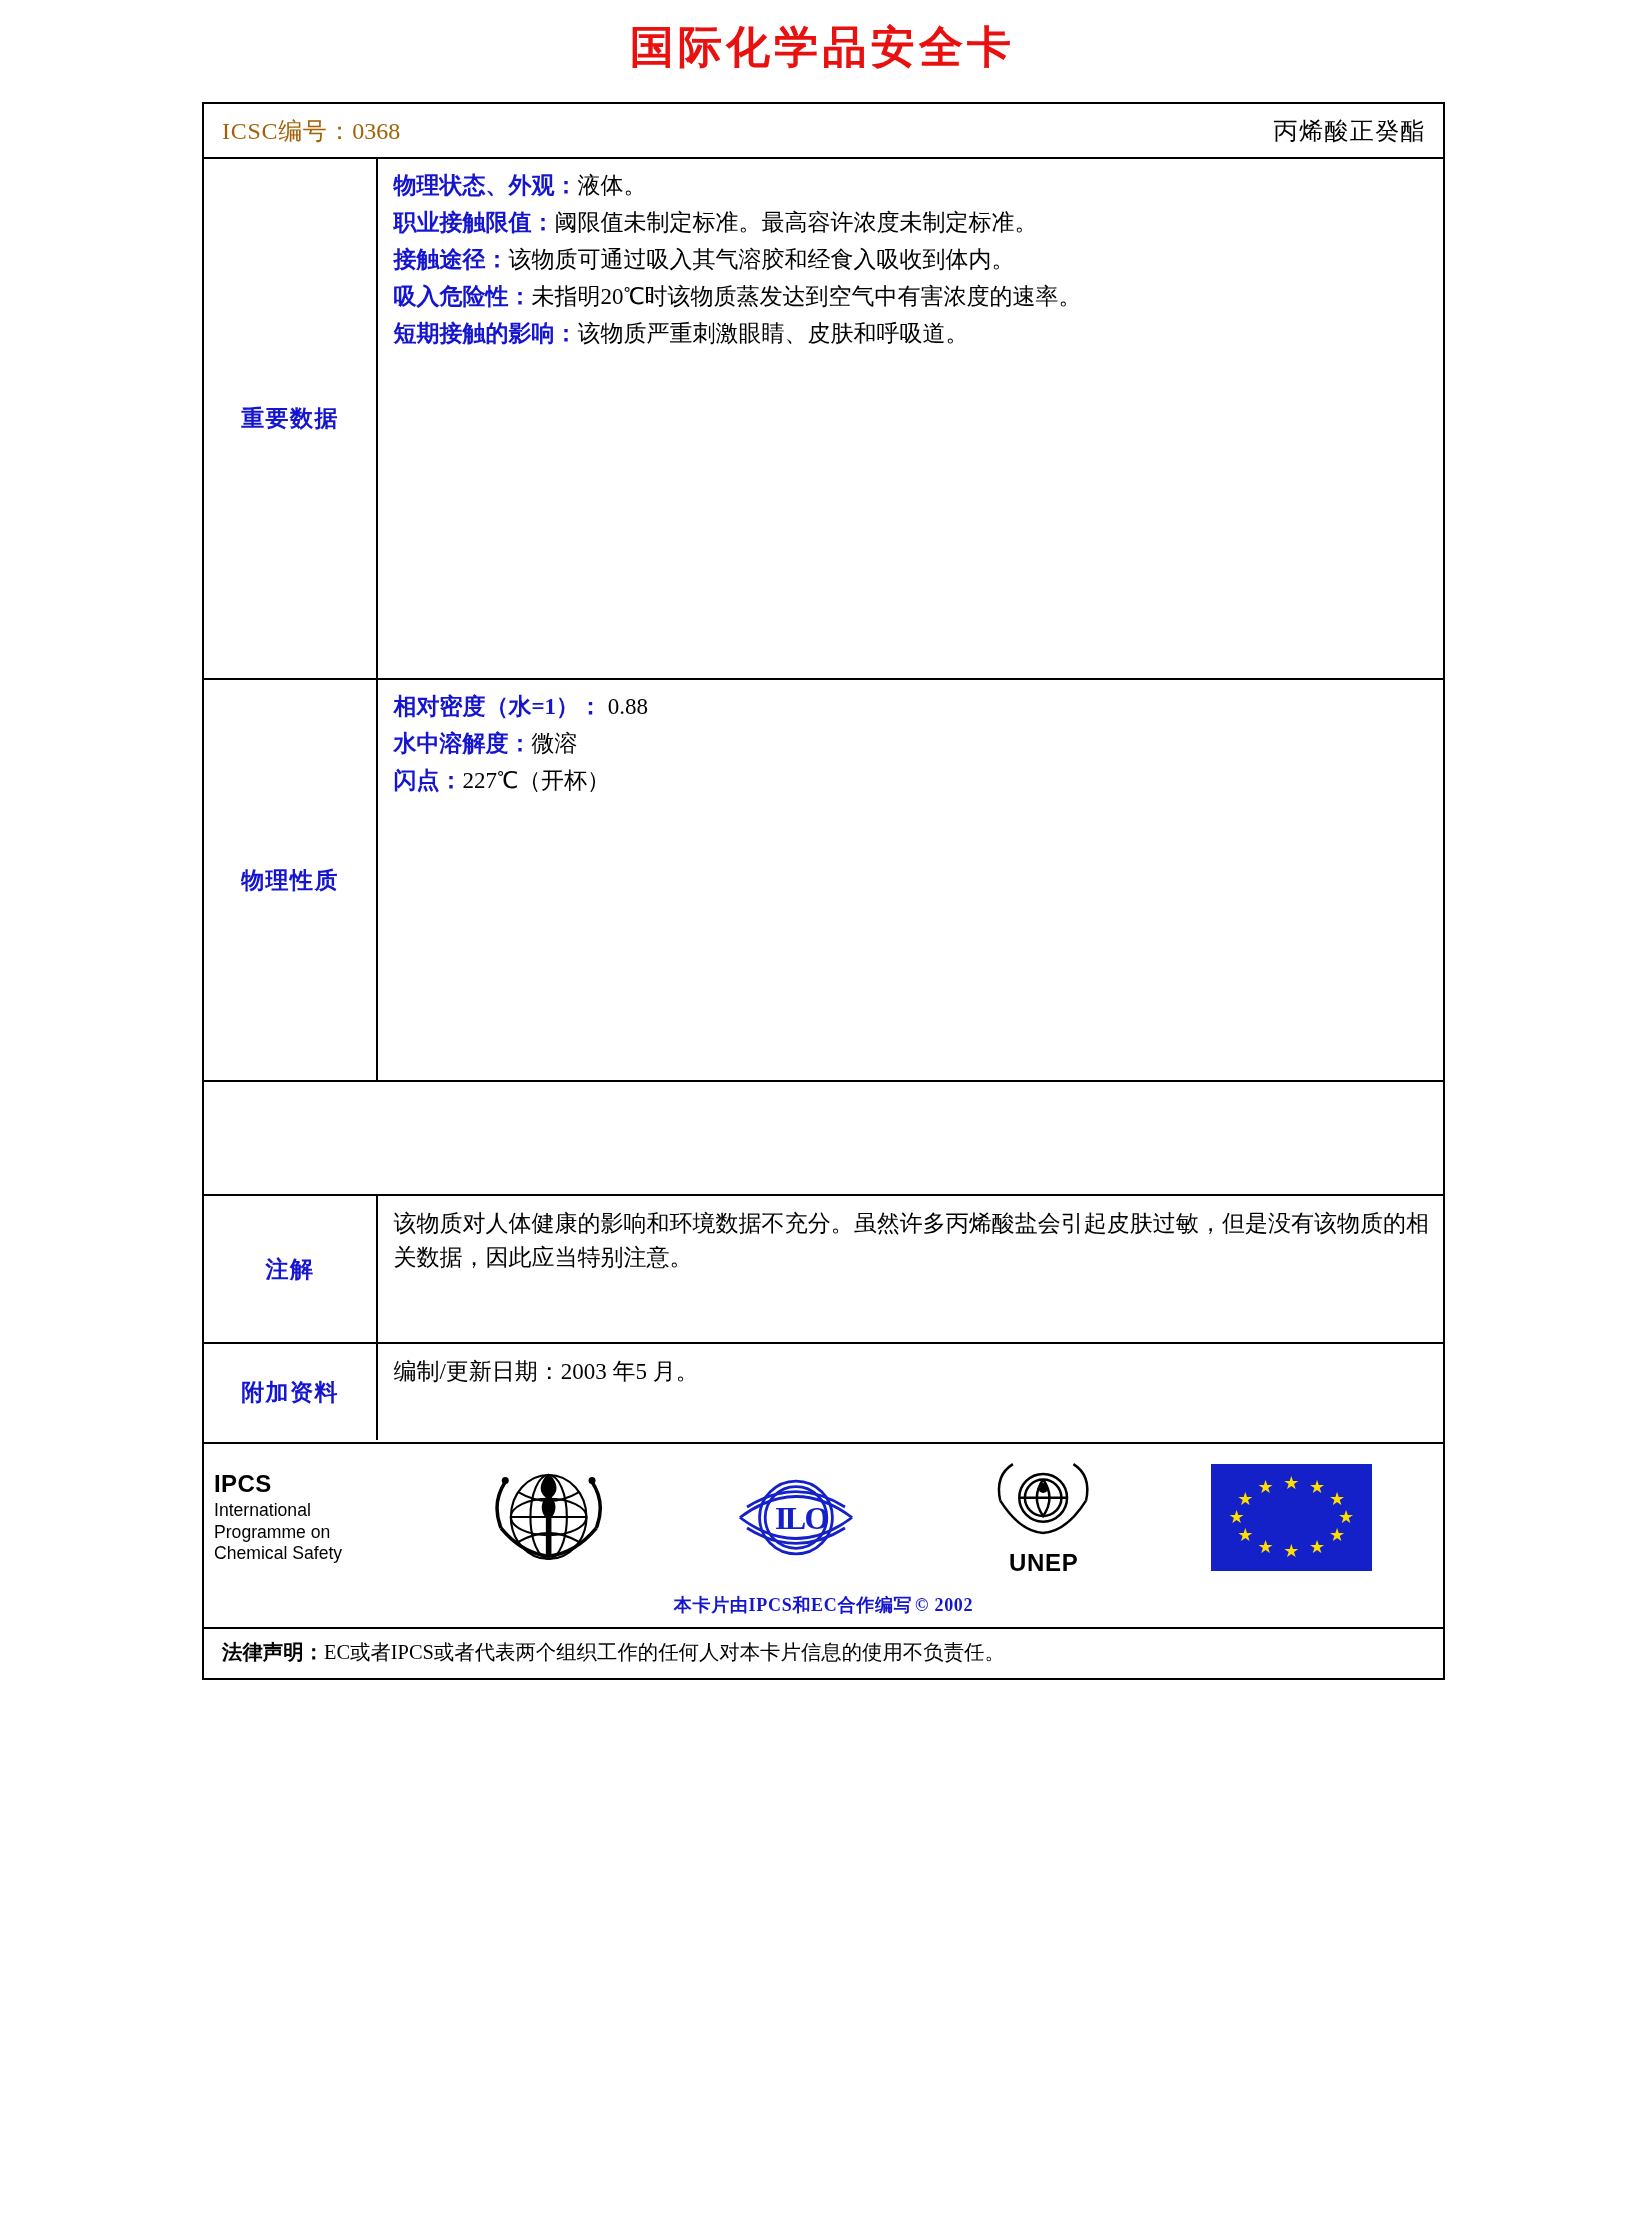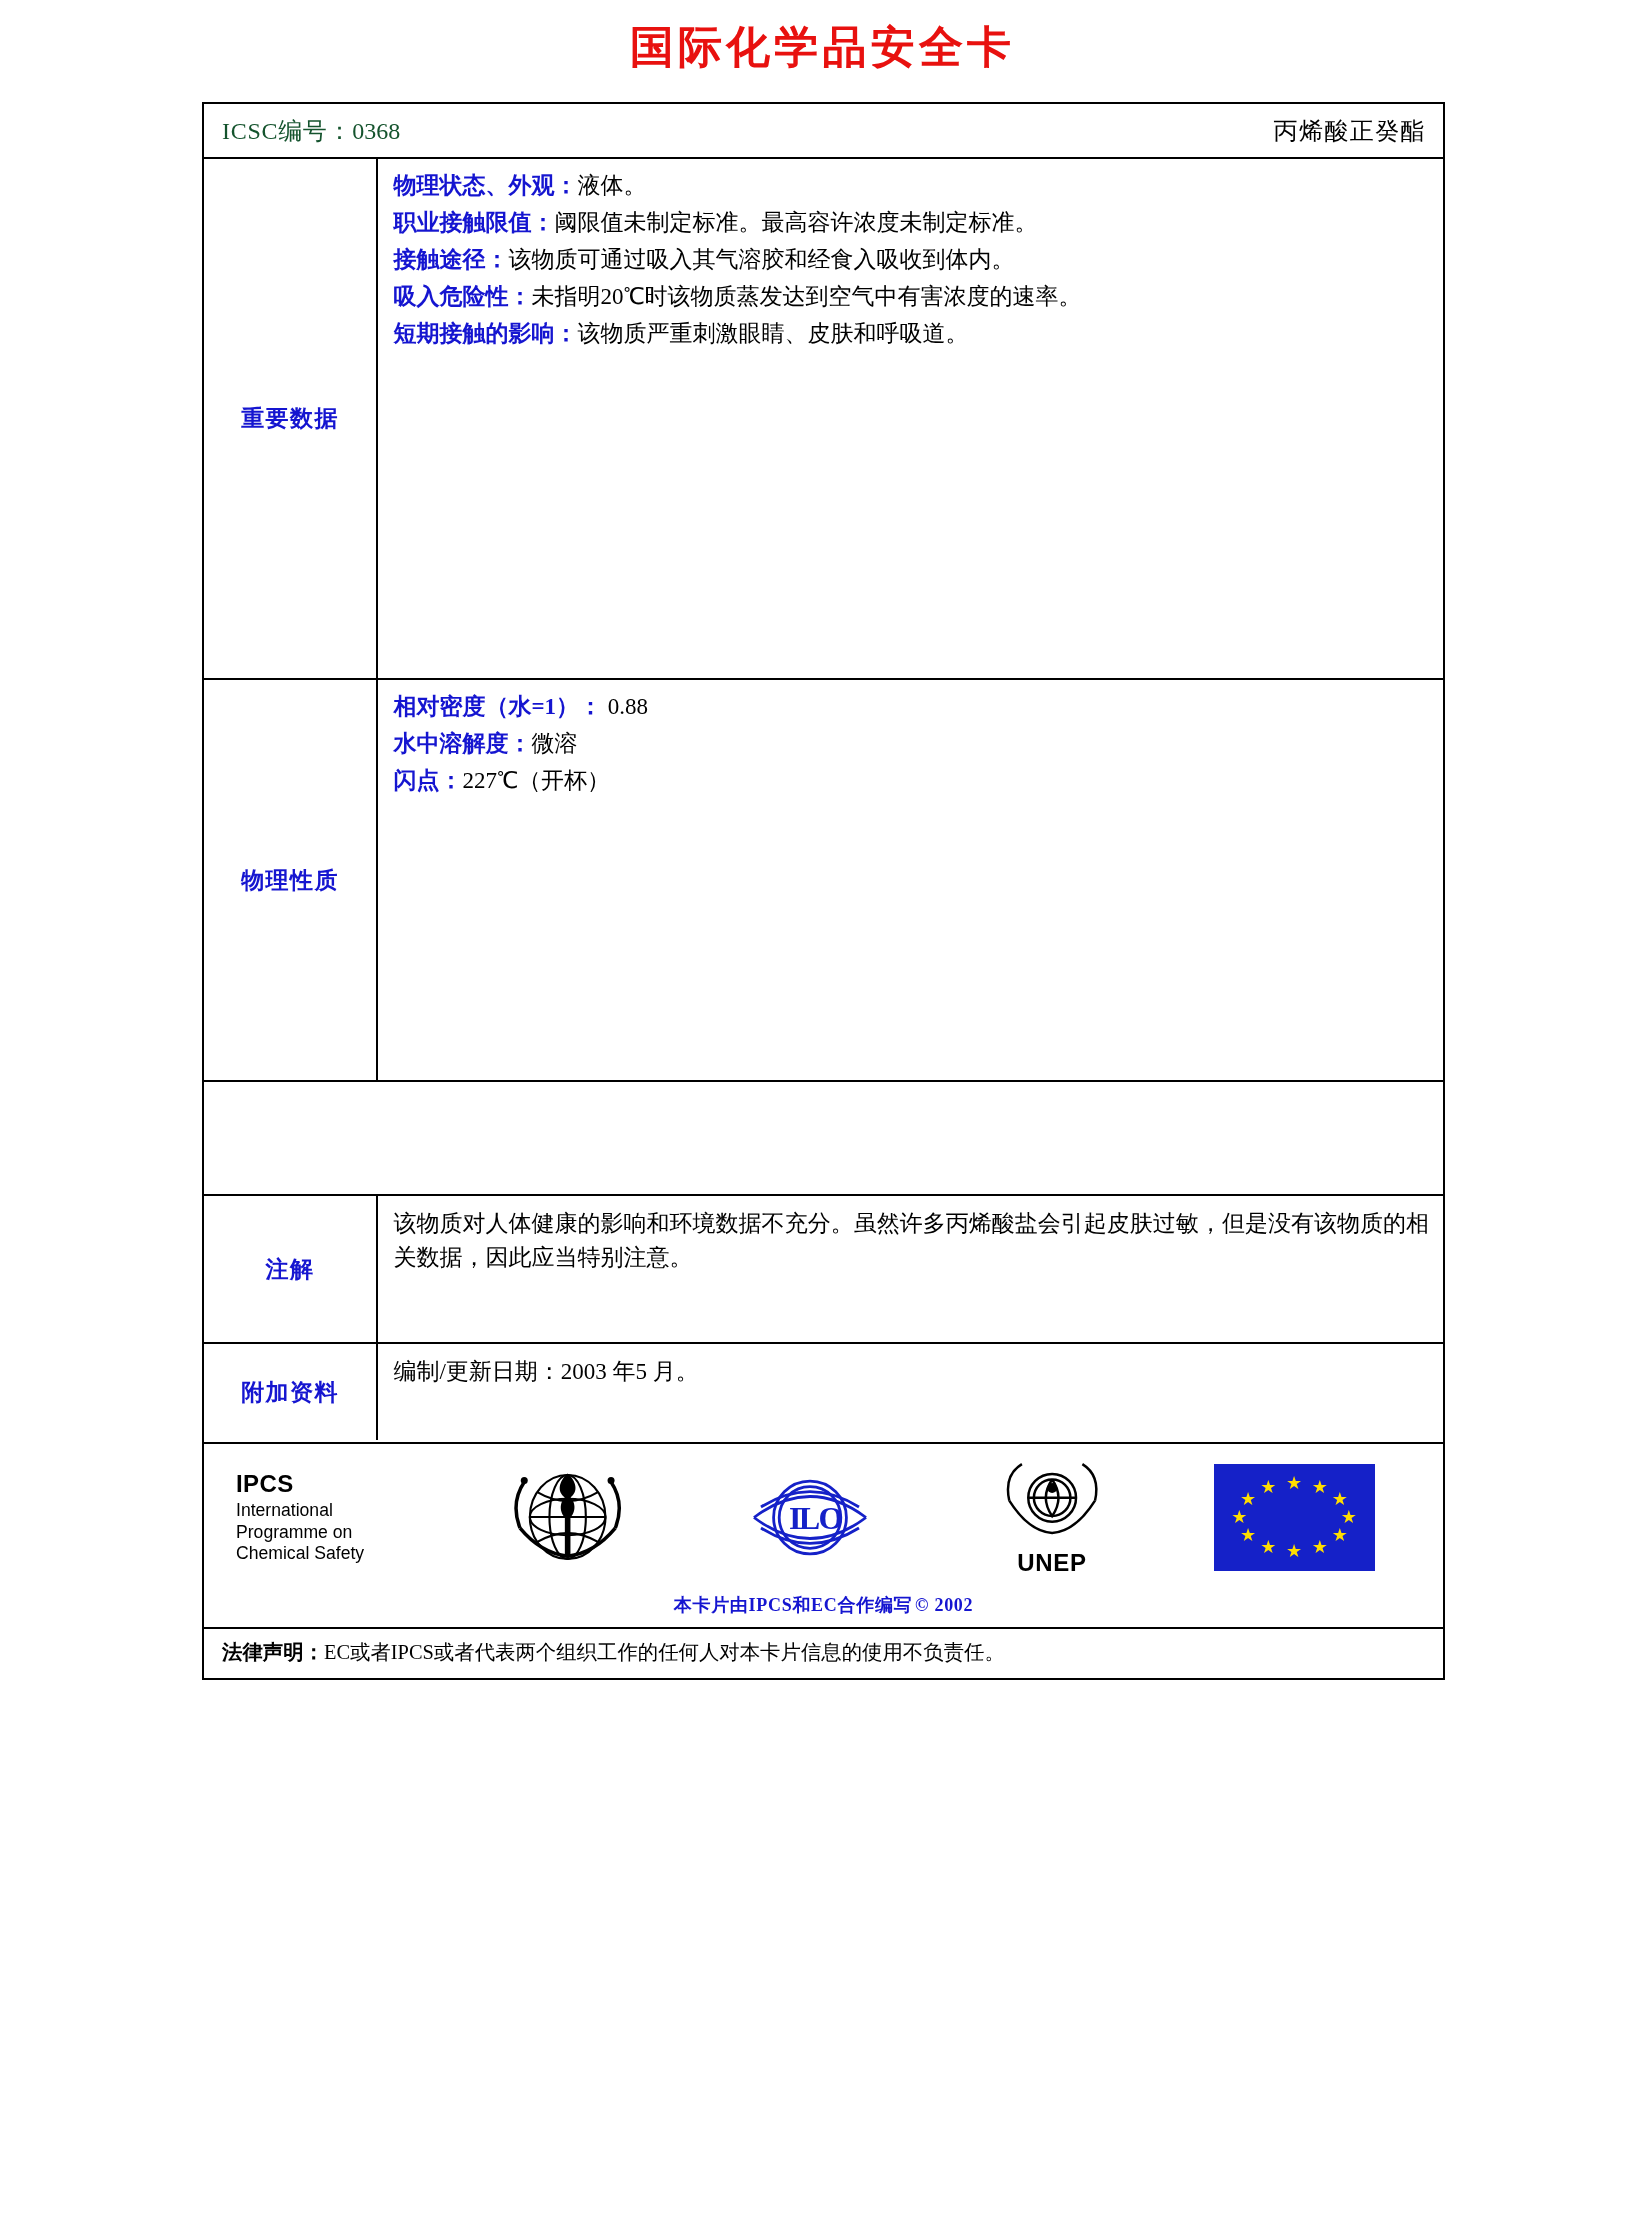--- a/index.html
+++ b/index.html
@@ -67,21 +67,21 @@
     display: flex;
     align-items: center;
     height: 55px;
     box-sizing: border-box;
     border-bottom: 2.1px solid #000;
     padding: 0 17px 0 18px;
   }
   .hdr-left {
     font-size: 24px;
     font-family: "Liberation Serif", serif;
-    color: #14532d;
+    color: #a16207;
     letter-spacing: 0.7px;
   }
   .hdr-left .num { letter-spacing: 0; }
   .hdr-right {
     margin-left: auto;
     font-size: 24px;
     font-family: "Liberation Serif", serif;
     color: #000;
     letter-spacing: 1.4px;
   }
@@ -114,21 +114,21 @@
   .h-notes .content-cell { min-height: 146px; }
   .h-extra .label-cell { height: 96px; }
   .h-extra .content-cell { min-height: 98px; }
 
   
   .footer-logos {
     display: flex;
     align-items: center;
     height: 146px;
     box-sizing: border-box;
-    padding: 0 28px 0 32px;
+    padding: 0 28px 0 10px;
   }
   .ipcs-block {
     width: 211px;
     color: #000;
     font-family: "Liberation Sans", sans-serif;
     line-height: 1.22;
   }
   .ipcs-block .ipcs-title {
     font-size: 24px;
     font-weight: bold;

